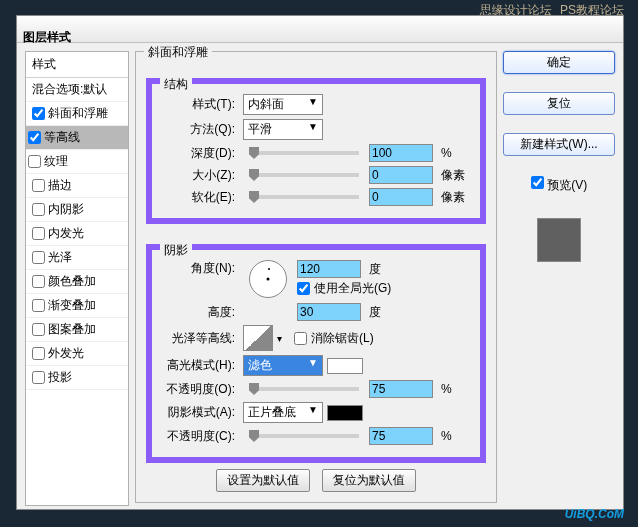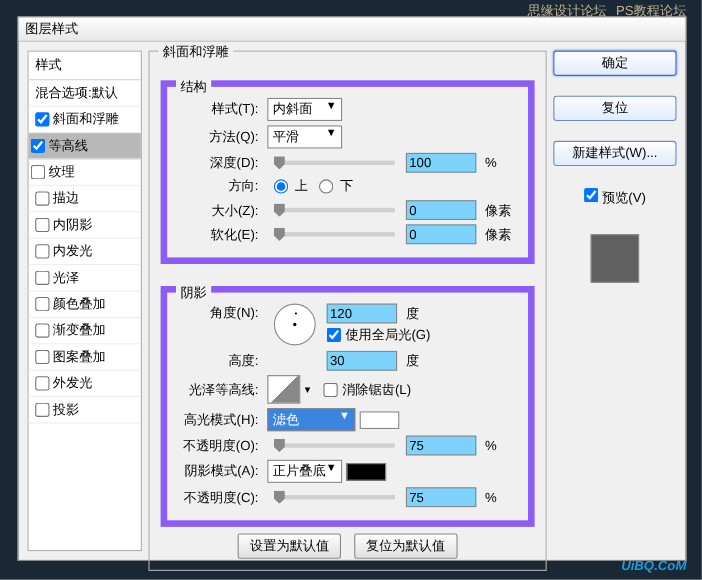--- a/index.html
+++ b/index.html
@@ -1,18 +1,18 @@
 <!DOCTYPE html>
 <html><head>
 <meta charset="utf-8">
 <style>
 * { box-sizing: border-box; margin: 0; padding: 0; font-family: "Microsoft YaHei", SimSun, sans-serif; font-size: 12px; }
 body { background: #1a2835; width: 638px; height: 527px; position: relative; }
 .dialog { position: absolute; left: 16px; top: 15px; width: 608px; height: 495px; background: #f0f0f0; border: 1px solid #888; }
-.titlebar { height: 22px; background: linear-gradient(#fdfdfd, #e8e8e8); border-bottom: 1px solid #c0c0c0; padding: 2px 6px; font-weight: normal; }
+.titlebar { height: 22px; background: linear-gradient(#fdfdfd, #e8e8e8); border-bottom: 1px solid #c0c0c0; padding: 13px 6px; font-weight: bold; }
 .content { display: flex; height: calc(100% - 22px); padding: 8px; gap: 6px; }
 .sidebar { width: 104px; border: 1px solid #b0b0b0; background: #fff; }
 .sidebar-header { padding: 4px 6px; border-bottom: 1px solid #d0d0d0; text-align: left; }
 .sidebar-item { padding: 3px 6px; border-bottom: 1px solid #eee; cursor: pointer; }
 .sidebar-item.selected { background: #b8b8b8; }
 .sidebar-item input[type=checkbox] { margin-right: 3px; vertical-align: middle; }
 .sidebar-sub { padding-left: 2px; }
 .main-panel { flex: 1; display: flex; flex-direction: column; gap: 6px; }
 .group { border: 1px solid #b0b0b0; padding: 6px 10px 10px; position: relative; }
 .group-title { position: absolute; top: -8px; left: 8px; background: #f0f0f0; padding: 0 4px; }
@@ -26,21 +26,21 @@
 .unit { margin-left: 4px; }
 .radio-row input { margin: 0 2px 0 6px; vertical-align: middle; }
 .angle-circle { width: 38px; height: 38px; border: 1px solid #888; border-radius: 50%; position: relative; margin: 0 6px; background: #fff; }
 .angle-circle::before { content: ''; position: absolute; left: 50%; top: 50%; width: 3px; height: 3px; background: #000; border-radius: 50%; transform: translate(-50%, -50%); }
 .angle-circle::after { content: ''; position: absolute; left: 50%; top: 20%; width: 2px; height: 2px; background: #000; border-radius: 50%; }
 .contour-swatch { width: 30px; height: 26px; border: 1px solid #888; background: linear-gradient(135deg, #fff 50%, #888 50%); display: inline-block; }
 .color-swatch { width: 36px; height: 16px; border: 1px solid #888; display: inline-block; }
 .color-swatch.white { background: #fff; }
 .color-swatch.black { background: #000; }
 .dropdown-sel { border: 1px solid #888; background: #3a85e0; color: #fff; padding: 1px 4px; width: 80px; display: inline-flex; justify-content: space-between; }
-.dropdown-plain { border: 1px solid #888; background: #fff; padding: 1px 4px; width: 68px; display: inline-flex; justify-content: space-between; }
+.dropdown-plain { border: 1px solid #888; background: #fff; padding: 1px 4px; width: 80px; display: inline-flex; justify-content: space-between; }
 .btns-bottom { text-align: center; margin-top: 6px; }
 .btns-bottom button { padding: 2px 10px; border: 1px solid #888; background: linear-gradient(#fdfdfd,#e0e0e0); margin: 0 4px; border-radius: 2px; }
 .right-panel { width: 112px; display: flex; flex-direction: column; gap: 18px; align-items: center; }
 .right-panel button { width: 100%; padding: 2px 0; border: 1px solid #6a8acc; background: linear-gradient(#fdfdfd,#e0ecff); border-radius: 3px; }
 .right-panel button.primary { border: 1px solid #3a6acc; box-shadow: 0 0 2px #5a8aee; }
 .preview-chk { margin-top: 2px; }
 .preview-swatch { width: 44px; height: 44px; background: #606060; border: 1px solid #888; margin-top: 6px; }
 .watermark { position: absolute; right: 14px; bottom: 6px; color: #159de0; font-size: 12px; font-weight: bold; font-style: italic; }
 .topwm { position: absolute; right: 14px; top: 2px; color: #c0b090; font-size: 10px; }
 .caret { font-size: 10px; }
@@ -88,27 +88,20 @@
             <span class="dropdown-plain">
                 <span>平滑</span>
                 <span class="caret">▼</span>
               </span>
           </div>
           <div class="row">
             <span class="row-label">深度(D):</span>
             <div class="slider"></div>
             <input class="num-input" value="100" style="">
             <span class="unit">%</span>
-          </div>
-          <div class="row radio-row">
-            <span class="row-label">方向:</span>
-            <input type="radio" checked="" style="">
-              <span>上</span>
-            <input type="radio" style="">
-              <span>下</span>
           </div>
           <div class="row">
             <span class="row-label">大小(Z):</span>
             <div class="slider"></div>
             <input class="num-input" value="0" style="">
             <span class="unit">像素</span>
           </div>
           <div class="row">
             <span class="row-label">软化(E):</span>
             <div class="slider"></div>

